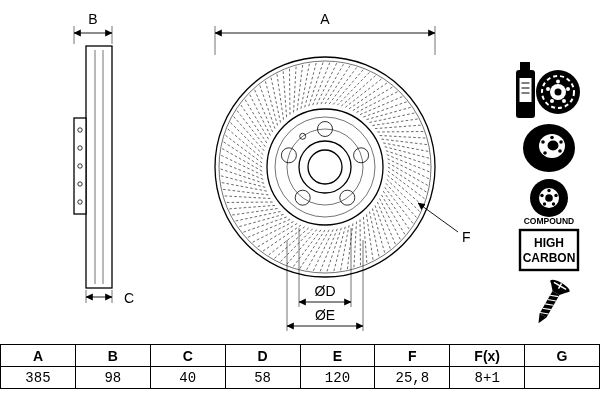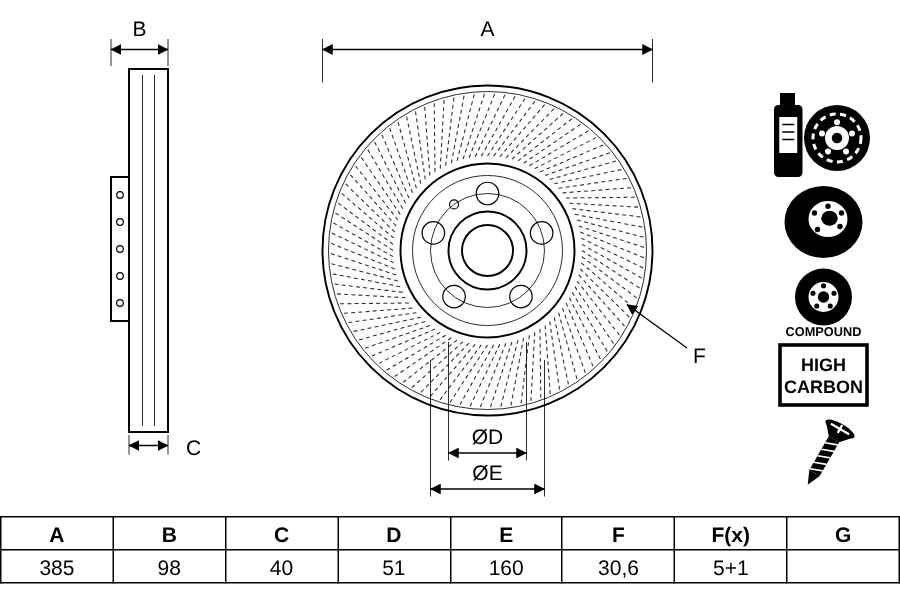--- a/index.html
+++ b/index.html
@@ -22,21 +22,21 @@
   table[data-name="dimension-table"]{
     position:absolute;left:0;top:344px;width:600px;
     border-collapse:collapse;table-layout:fixed;
   }
   table[data-name="dimension-table"] th,
   table[data-name="dimension-table"] td{
     border:1.6px solid #000;height:21px;text-align:center;
     font-size:14px;padding:0;background:#fff;
   }
   table[data-name="dimension-table"] th{font-weight:bold;}
-  table[data-name="dimension-table"] td{font-weight:normal;}
+  table[data-name="dimension-table"] td{font-weight:normal;font-family:Liberation Mono, monospace;}
 </style>
 </head>
 <body>
 
 <div id="drawing" data-name="technical-drawing">
 <svg width="600" height="342" viewBox="0 0 600 342" data-name="brake-disc-diagram">
   <defs>
     <marker id="arrow" viewBox="0 0 10 10" refX="9.5" refY="5" markerWidth="8" markerHeight="8" orient="auto-start-reverse">
       <path d="M0,0 L10,5 L0,10 z" fill="#000"></path>
     </marker>
@@ -290,20 +290,20 @@
       <th data-name="table-header-cell">F</th>
       <th data-name="table-header-cell">F(x)</th>
       <th data-name="table-header-cell">G</th>
     </tr>
   </thead>
   <tbody>
     <tr data-name="table-value-row">
       <td data-name="table-value-cell">385</td>
       <td data-name="table-value-cell">98</td>
       <td data-name="table-value-cell">40</td>
-      <td data-name="table-value-cell">51</td>
-      <td data-name="table-value-cell">160</td>
-      <td data-name="table-value-cell">30,6</td>
-      <td data-name="table-value-cell">5+1</td>
+      <td data-name="table-value-cell">58</td>
+      <td data-name="table-value-cell">120</td>
+      <td data-name="table-value-cell">25,8</td>
+      <td data-name="table-value-cell">8+1</td>
       <td data-name="table-value-cell"></td>
     </tr>
   </tbody>
 </table>
 
 </body></html>

